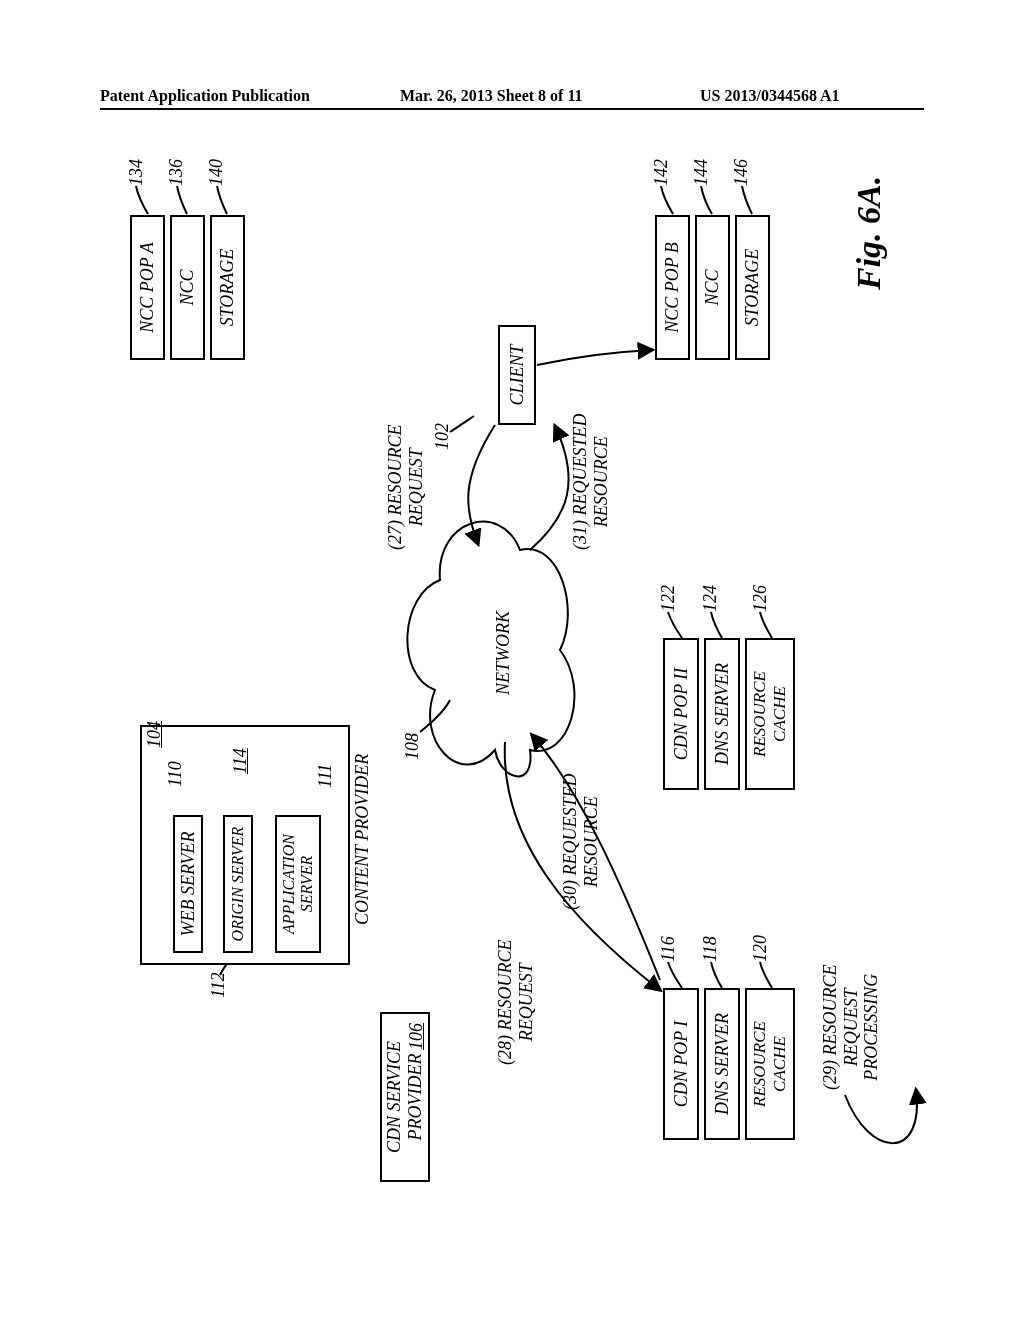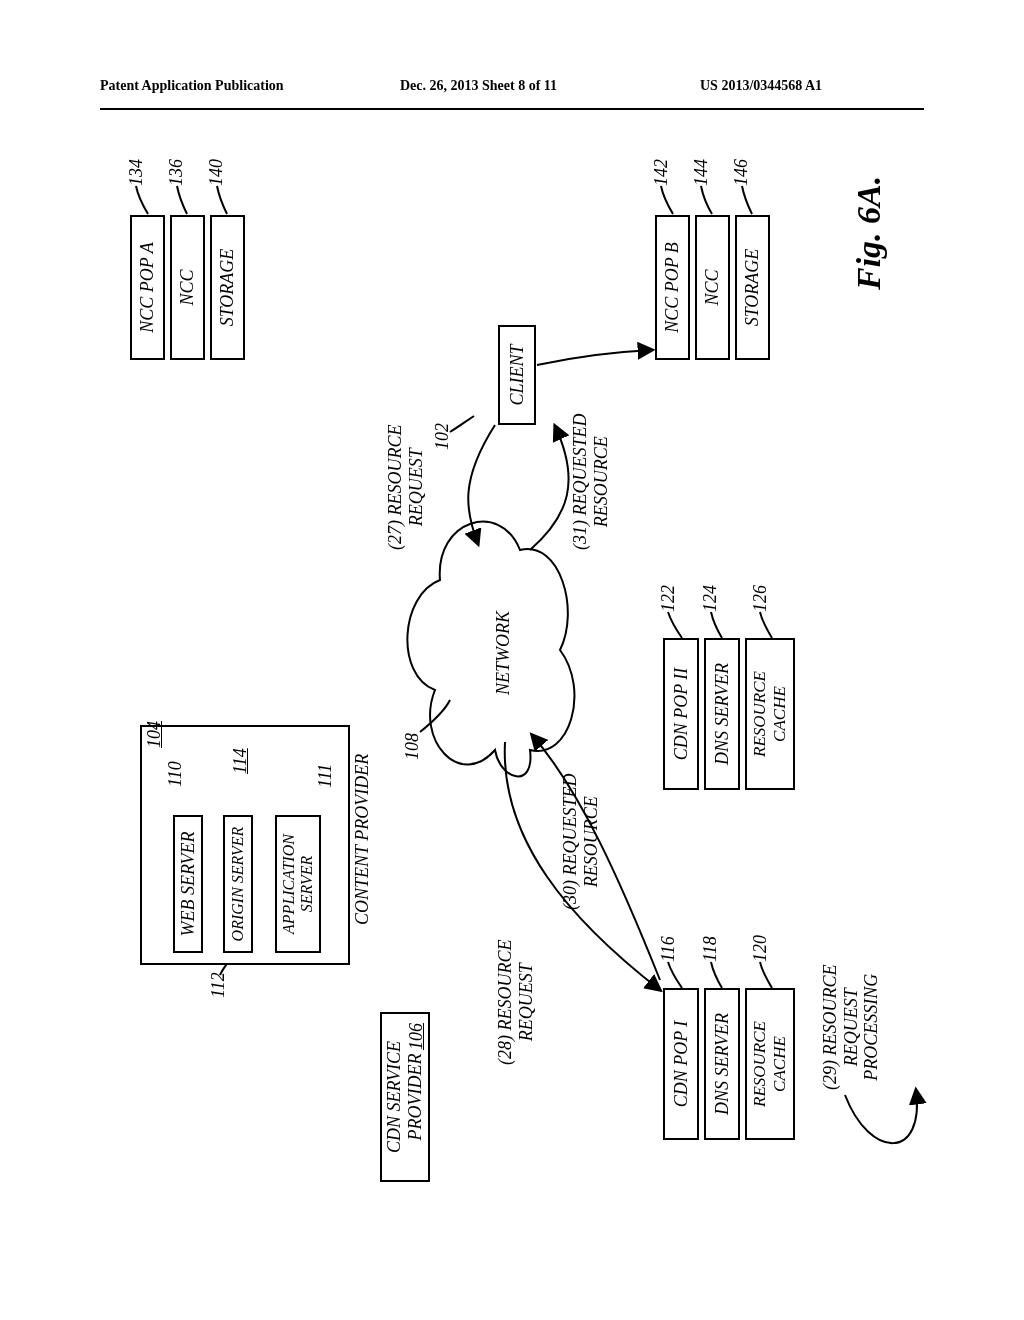--- a/index.html
+++ b/index.html
@@ -12,22 +12,22 @@
     height: 1320px;
     overflow: hidden;
   }
   .page {
     position: relative;
     width: 1024px;
     height: 1320px;
   }
   .hdr {
     position: absolute;
-    top: 78px;
-    font-size: 14px;
+    top: 87px;
+    font-size: 16px;
     font-weight: bold;
     text-align: right;
   }
   .hline {
     position: absolute;
     top: 108px;
     left: 100px;
     width: 824px;
     border-top: 2px solid #000;
   }
@@ -87,21 +87,21 @@
     overflow: visible;
   }
   svg .stroke { stroke: #000; stroke-width: 2; fill: none; }
 </style>
 </head>
 <body>
 
 <div class="page">
 
   <div class="hdr" style="left:100px">Patent Application Publication</div>
-  <div class="hdr" style="left:400px">Dec. 26, 2013  Sheet 8 of 11</div>
+  <div class="hdr" style="left:400px">Mar. 26, 2013  Sheet 8 of 11</div>
   <div class="hdr" style="left:700px">US 2013/0344568 A1</div>
   <div class="hline"></div>
 
   <div class="canvas-wrap">
     <div class="canvas">
 
       <svg class="overlay">
         <defs>
           <marker id="arr" viewBox="0 0 10 10" refX="8" refY="5" markerWidth="9" markerHeight="9" orient="auto-start-reverse">
             <path d="M0 0 L10 5 L0 10 z" fill="#000"></path>

